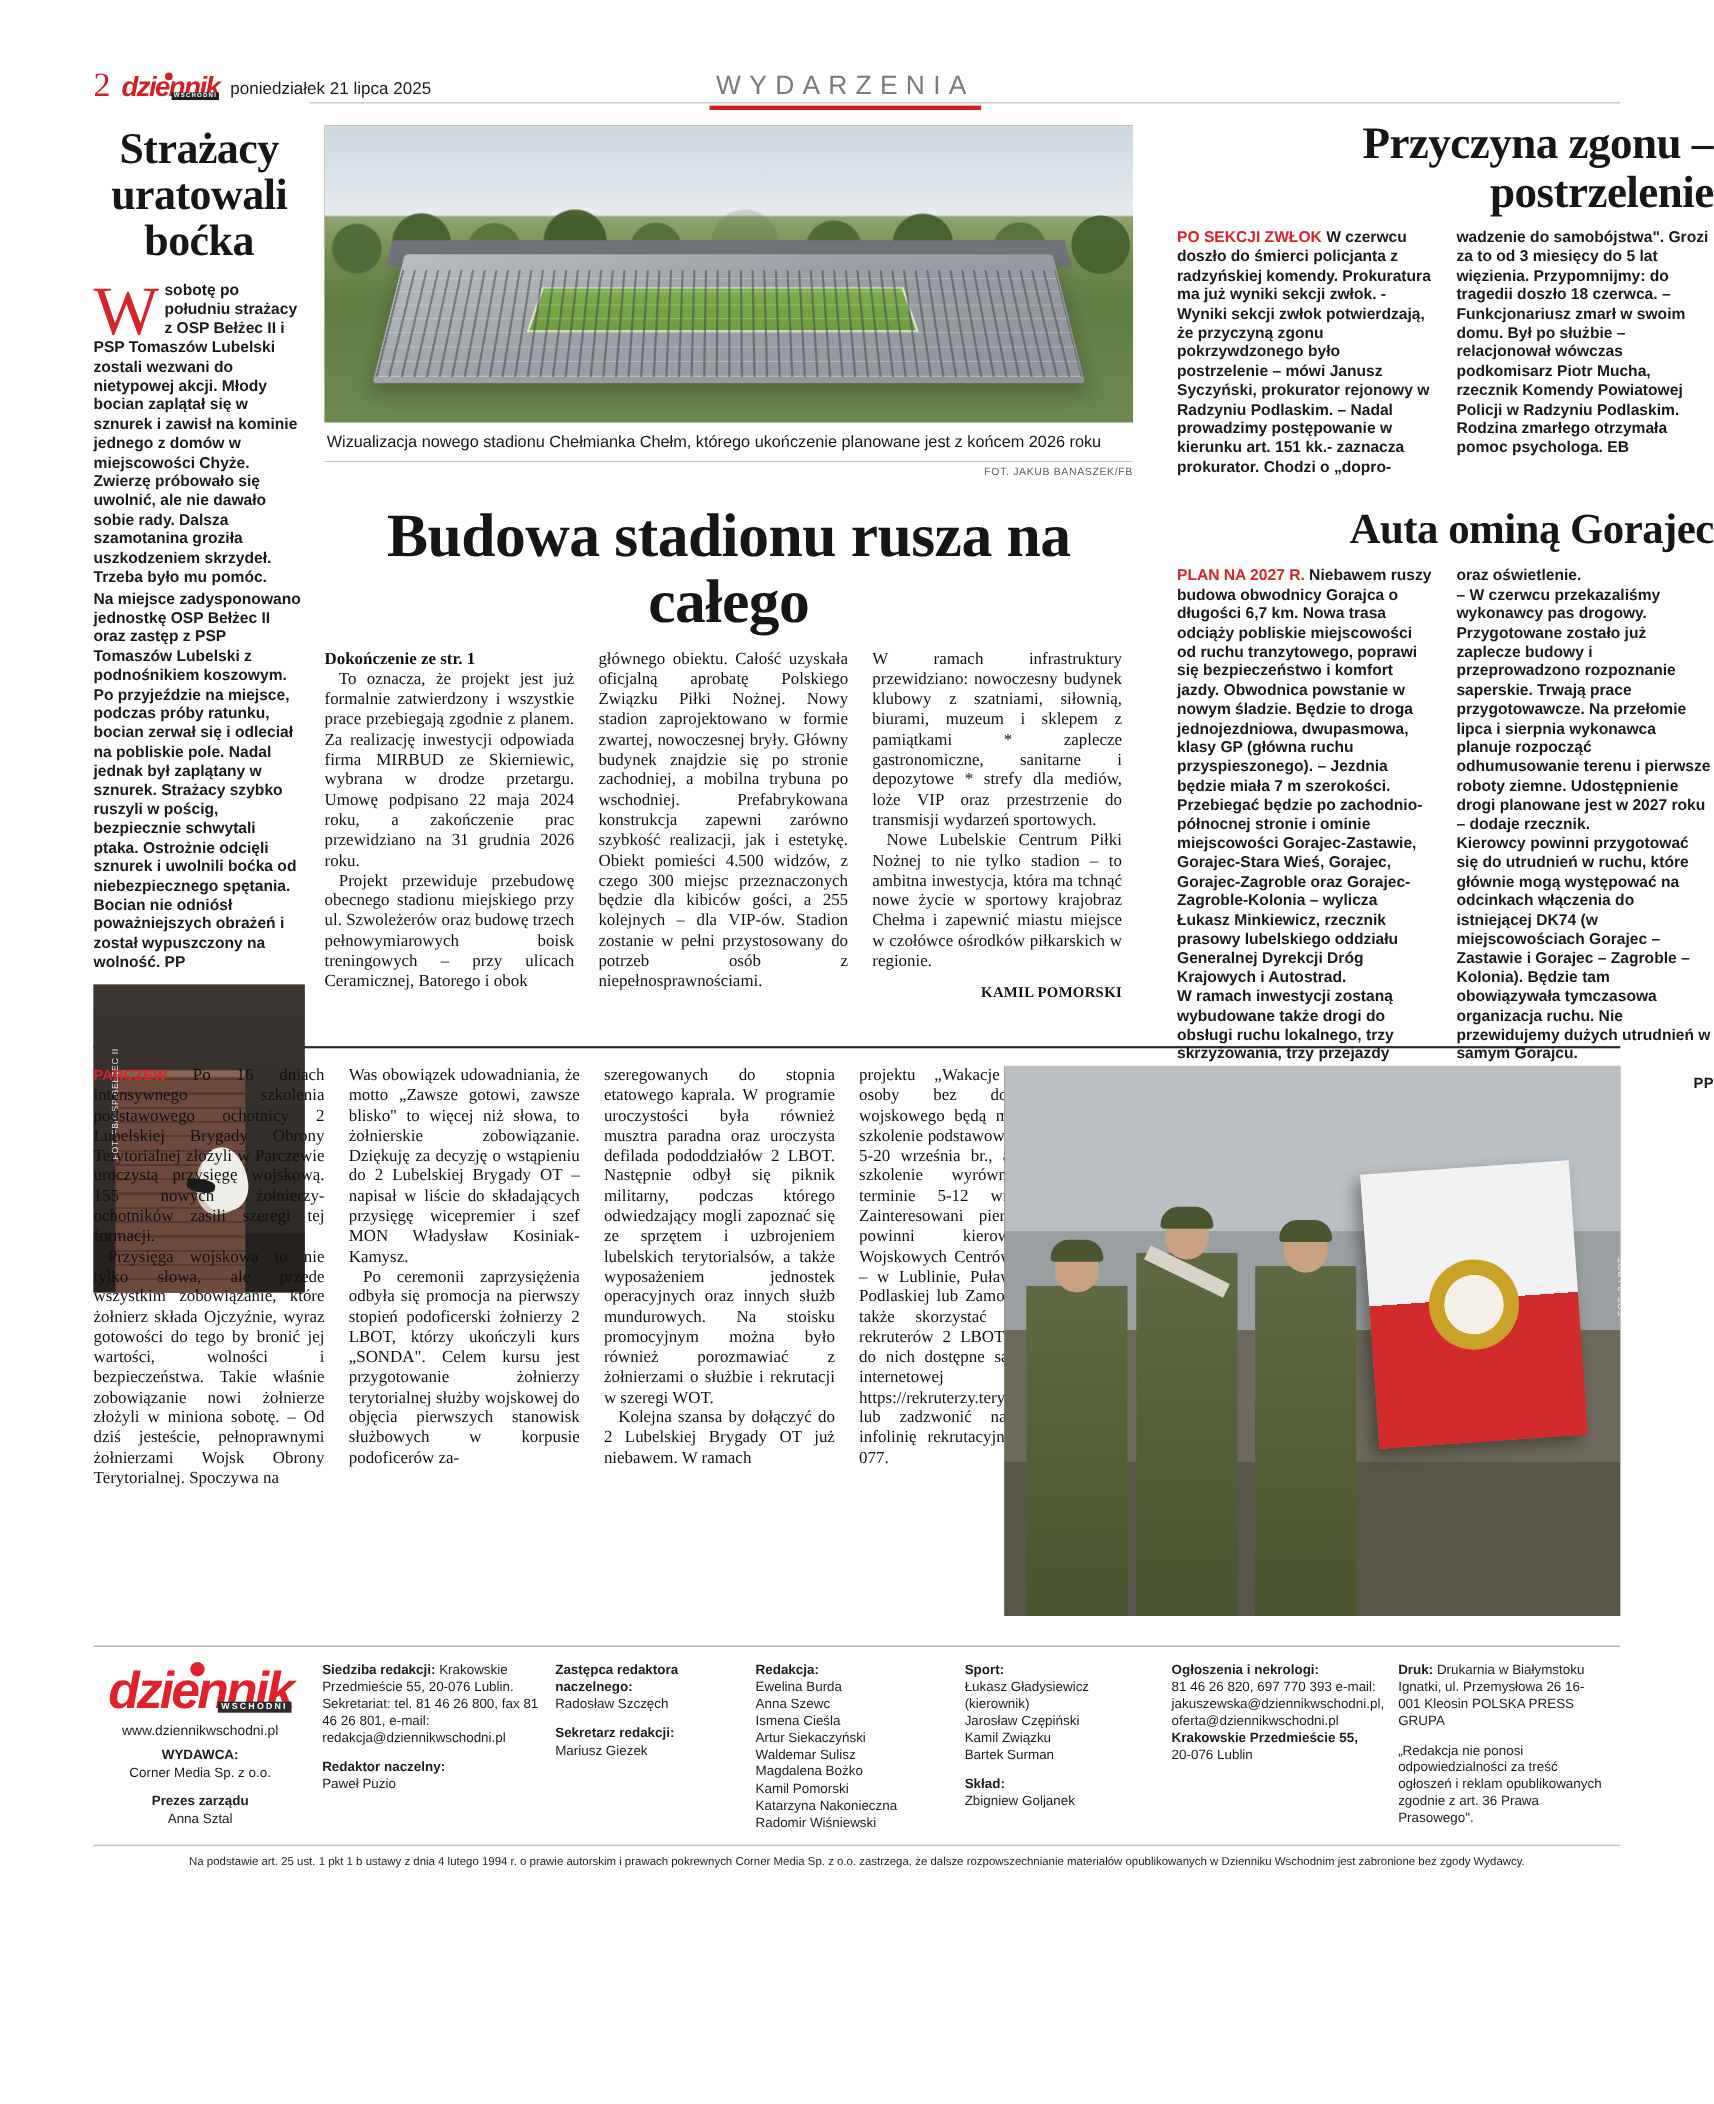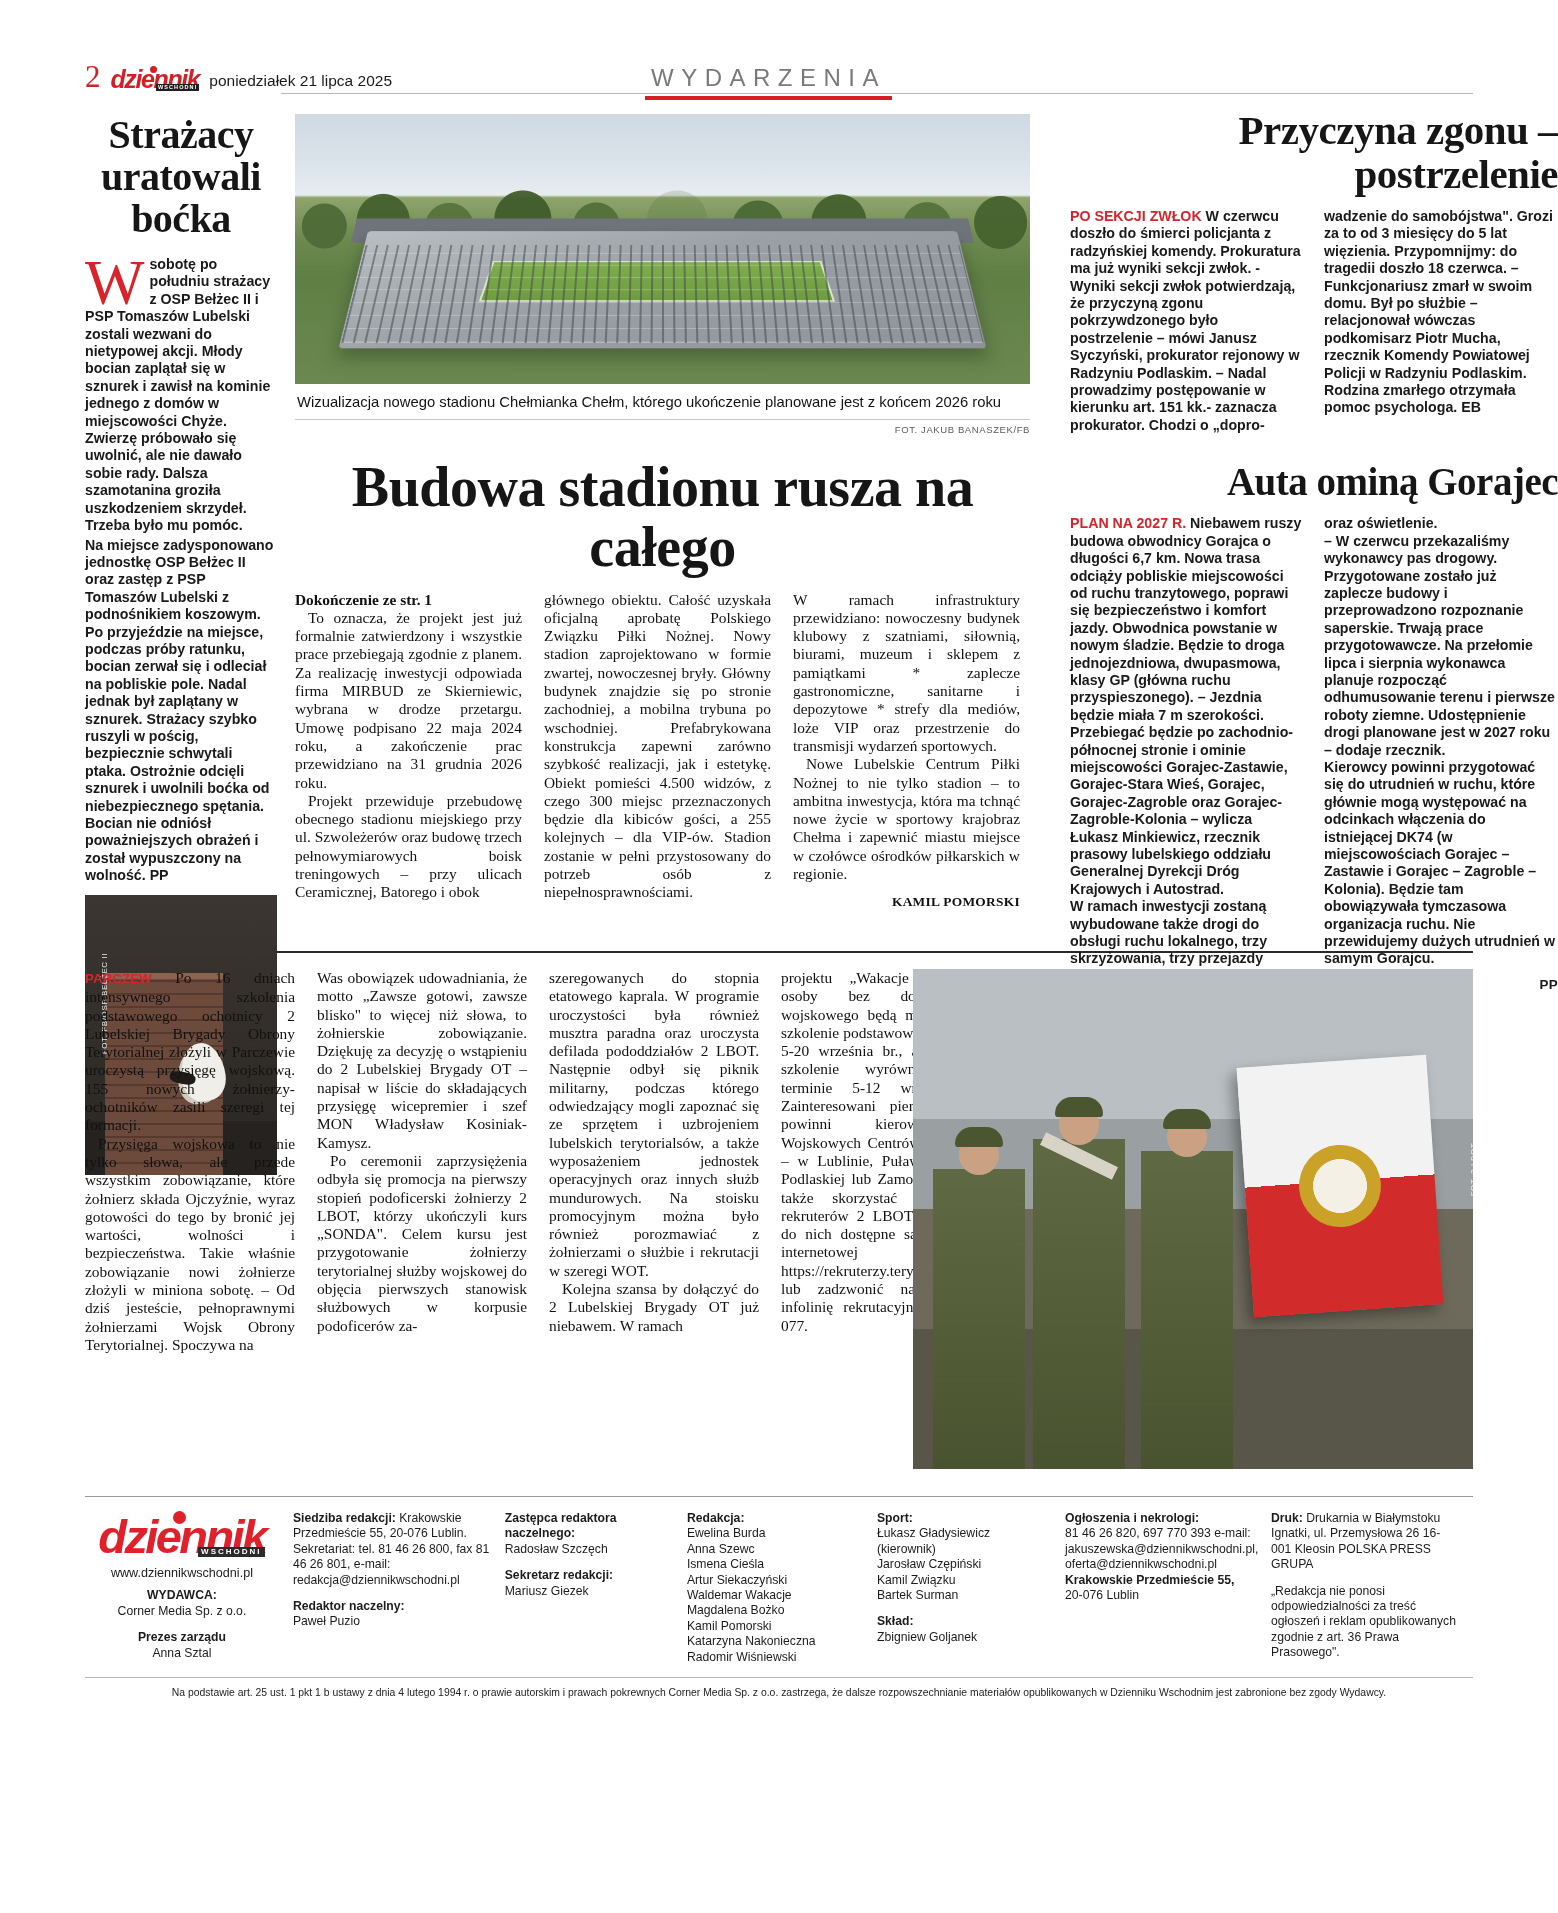--- a/index.html
+++ b/index.html
@@ -314,21 +314,21 @@
       <div><b>Sekretarz redakcji:</b></div>
       <div>Mariusz Giezek</div>
     </div>
 
     <div class="fcol f4">
       <div><b>Redakcja:</b></div>
       <div>Ewelina Burda</div>
       <div>Anna Szewc</div>
       <div>Ismena Cieśla</div>
       <div>Artur Siekaczyński</div>
-      <div>Waldemar Wakacje</div>
+      <div>Waldemar Sulisz</div>
       <div>Magdalena Bożko</div>
       <div>Kamil Pomorski</div>
       <div>Katarzyna Nakonieczna</div>
       <div>Radomir Wiśniewski</div>
     </div>
 
     <div class="fcol f5">
       <div><b>Sport:</b></div>
       <div>Łukasz Gładysiewicz (kierownik)</div>
       <div>Jarosław Czępiński</div>

